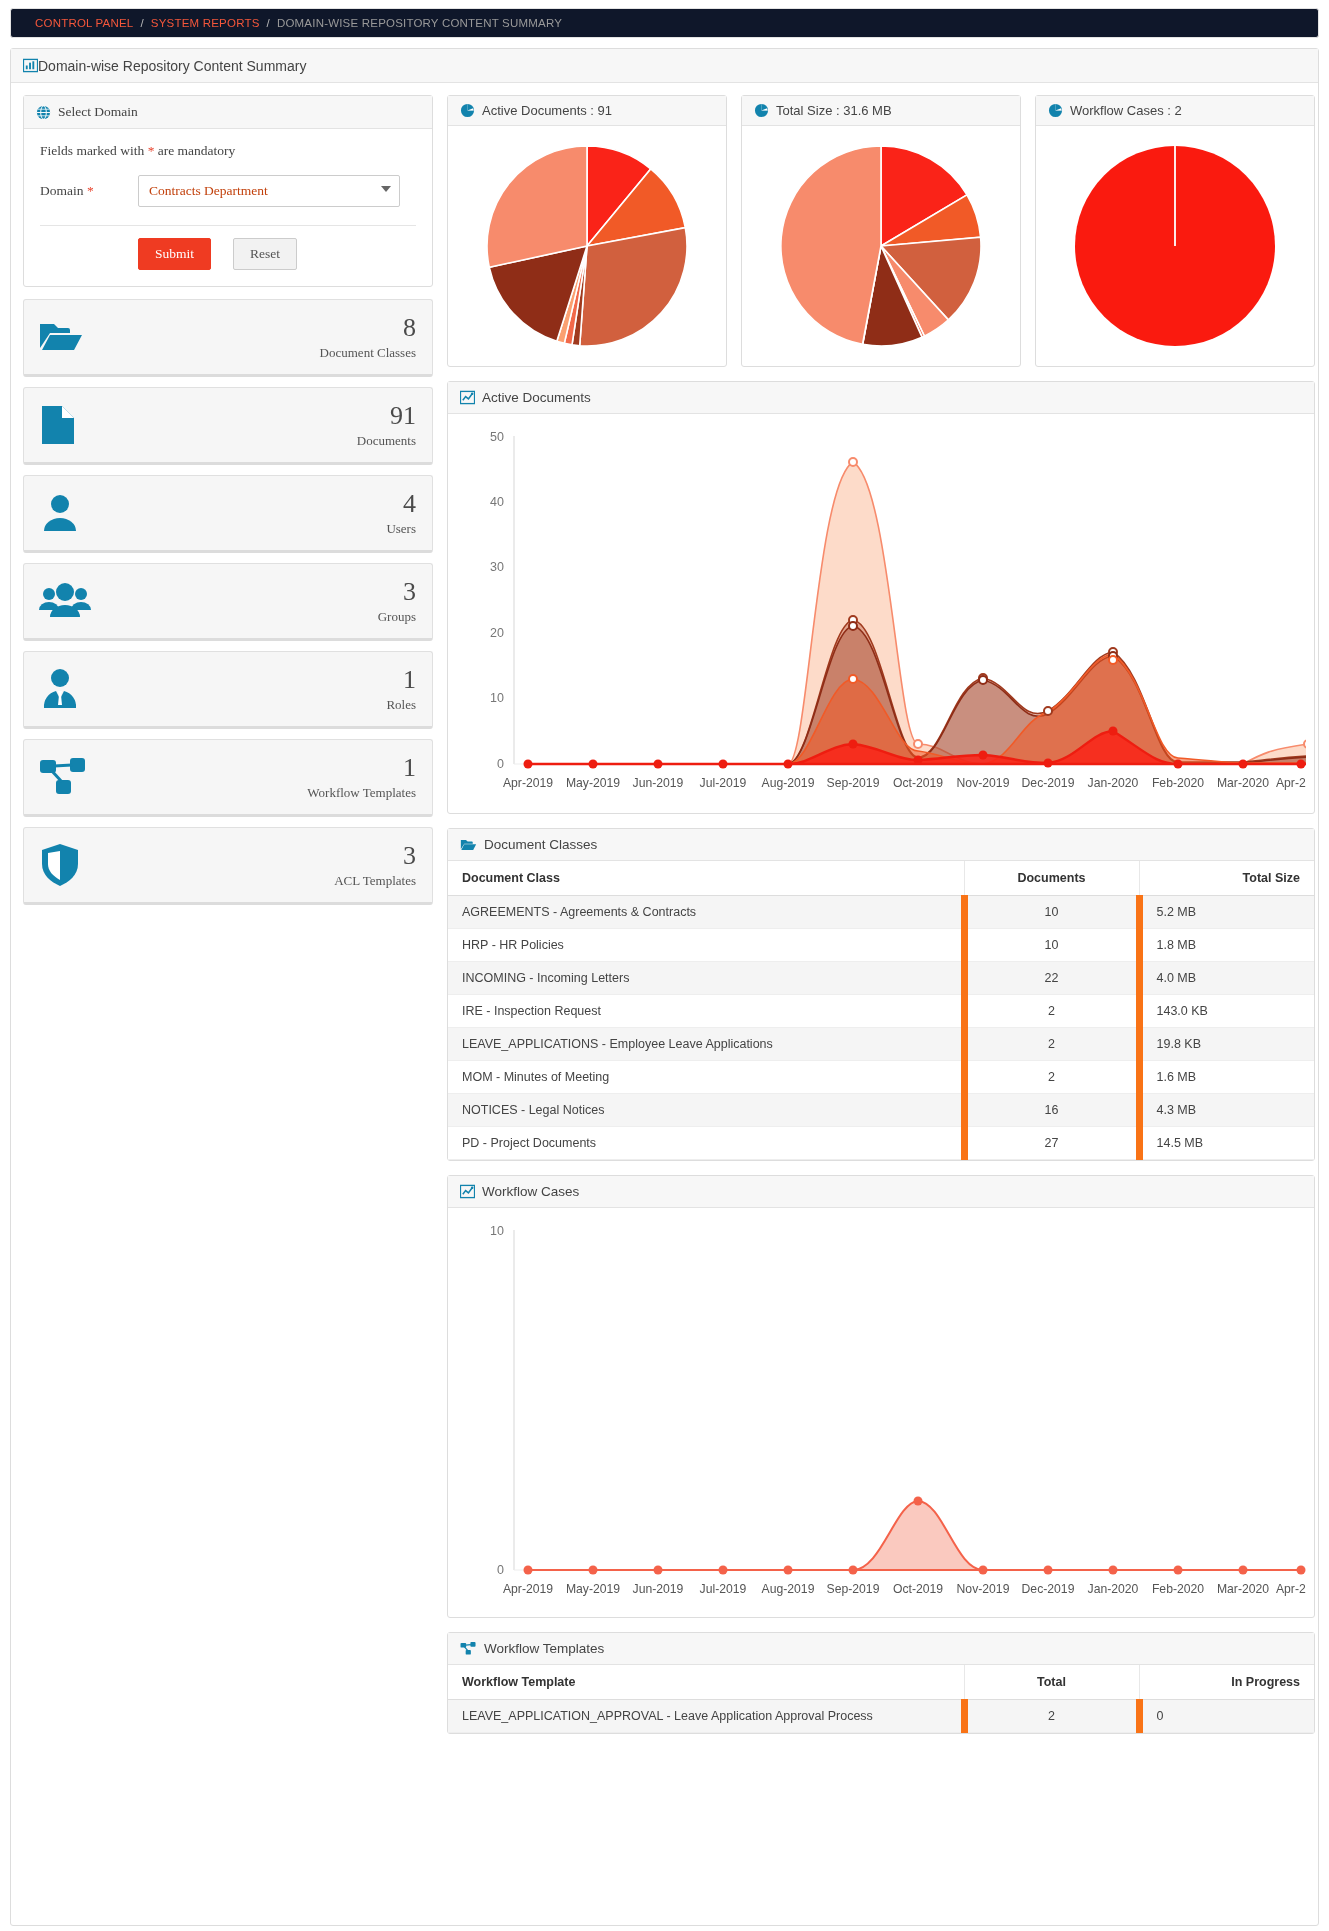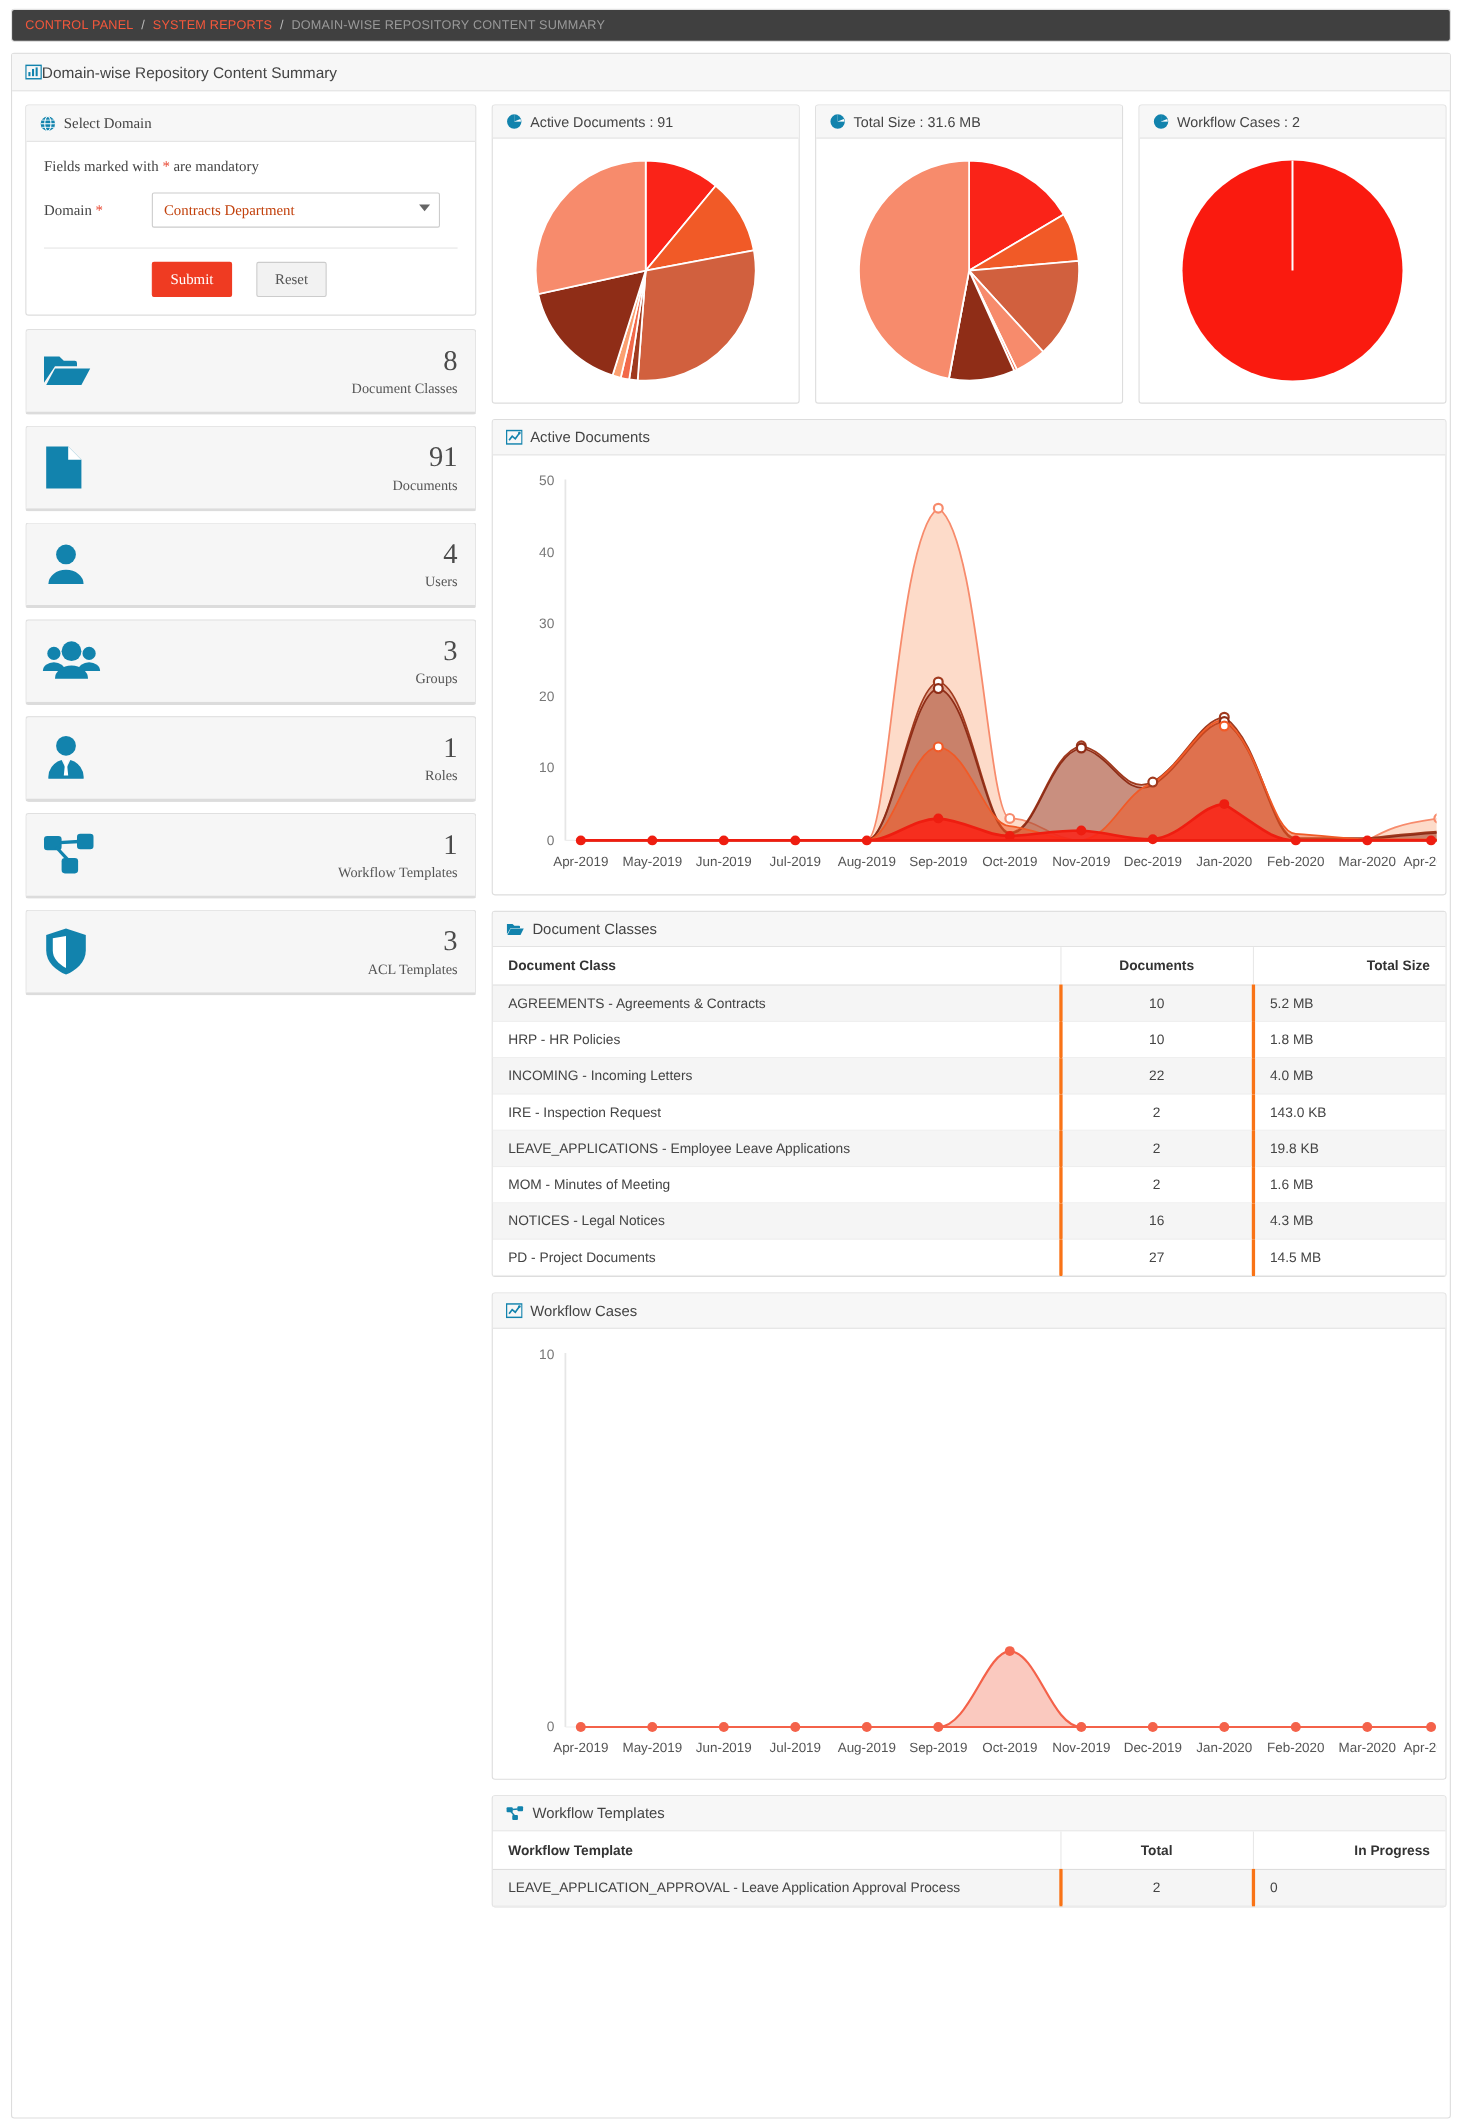--- a/index.html
+++ b/index.html
@@ -8,25 +8,25 @@
     width: 1329px; height: 1931px;
     background: #ffffff;
     font-family: "Liberation Sans", sans-serif;
     font-size: 13px;
     color: #333;
     overflow: hidden;
   }
   .breadcrumb {
     margin: 8px 10px 0 10px;
     height: 30px;
-    background: #404040;
+    background: #0f172a;
     border: 1px solid #e3e3e3;
     border-radius: 3px;
     display: flex; align-items: center;
-    padding: 0 12px;
+    padding: 0 24px;
     font-size: 11.5px;
     letter-spacing: .2px;
   }
   .bc-link { color: #f4573b; text-transform: uppercase; }
   .bc-sep { color: #bbb; margin: 0 7px; }
   .bc-cur { color: #999; text-transform: uppercase; }
 
   .page-card {
     margin: 10px 10px 0 10px;
     border: 1px solid #ddd;
@@ -119,21 +119,21 @@
   table.tbl th {
     text-align: left; padding: 10px 14px; font-weight: bold; color: #333;
     border-bottom: 1px solid #ddd; border-right: 1px solid #e8e8e8;
     background: #fff; font-size: 12.5px;
   }
   table.tbl th.c { text-align: center; }
   table.tbl th.r { text-align: right; }
   table.tbl th:last-child { border-right: 0; }
   table.tbl td {
     padding: 9px 14px; color: #444; border-bottom: 1px solid #eee;
-    border-right: 3px solid #f97316;
+    border-right: 7px solid #f97316;
   }
   table.tbl td:last-child { border-right: 0; }
   table.tbl td.c { text-align: center; }
   table.tbl td.r { }
   table.tbl tbody tr:nth-child(odd) { background: #f5f5f5; }
   table.tbl tbody tr:nth-child(even) { background: #fff; }
   .ico { display: inline-flex; align-items: center; }
 </style>
 </head>
 <body>

